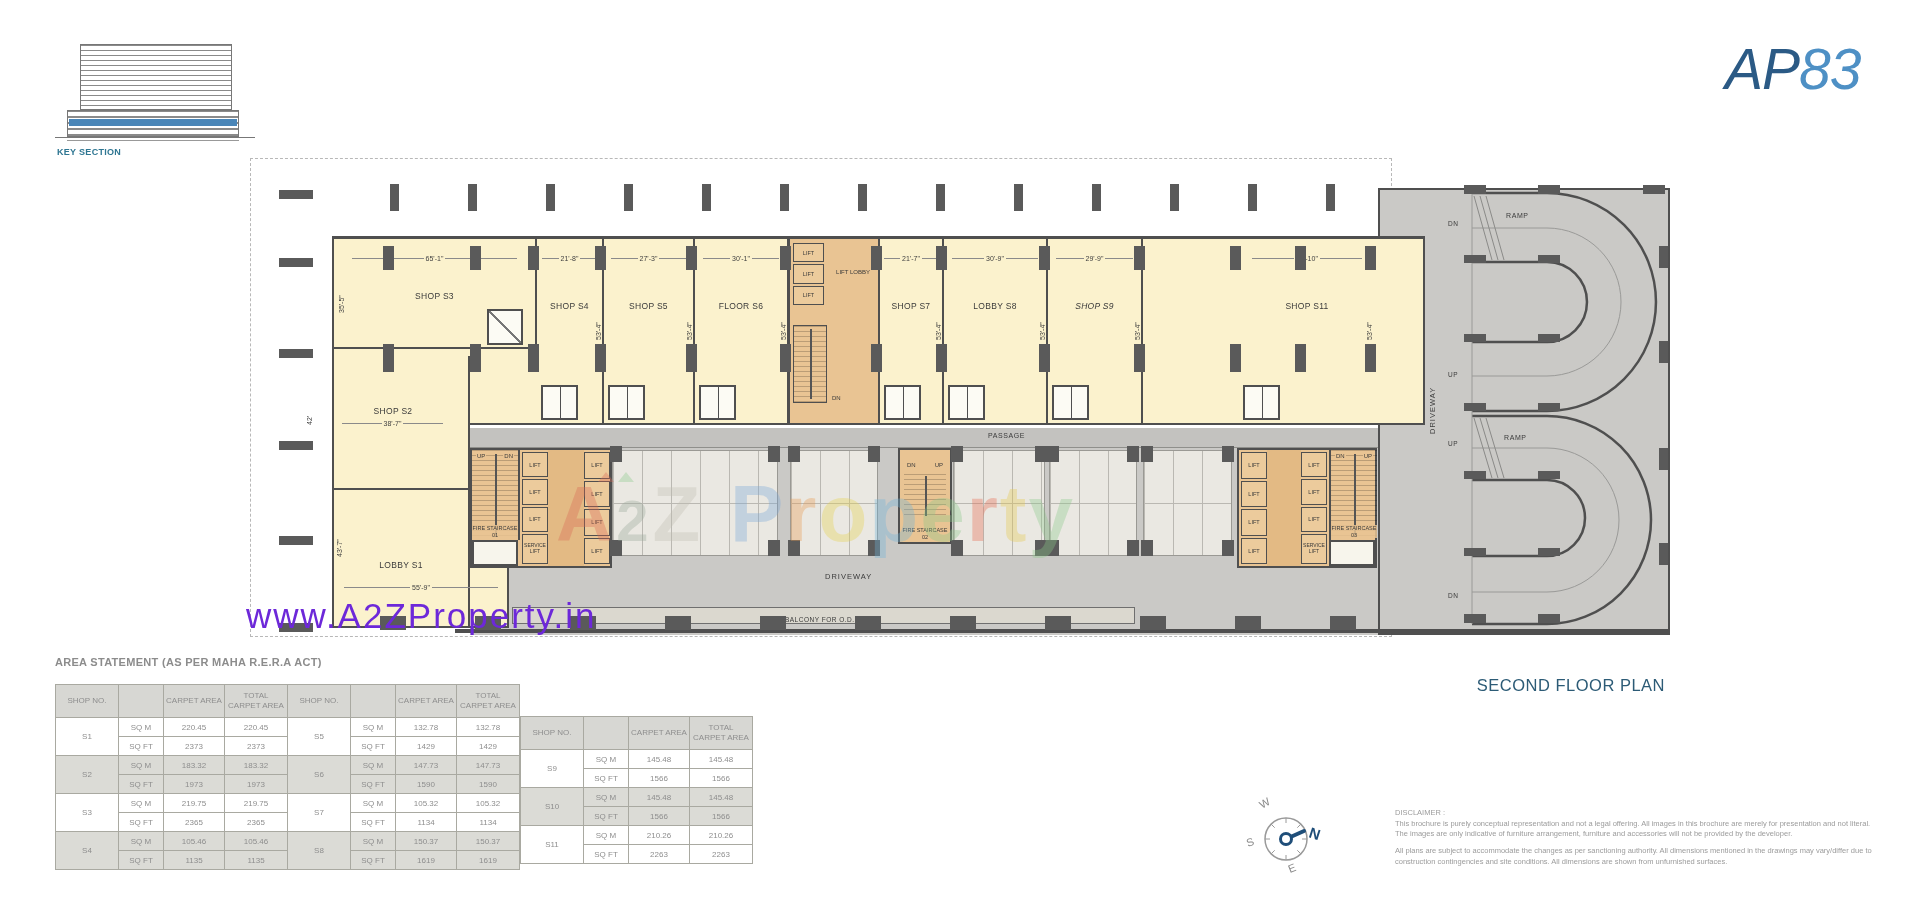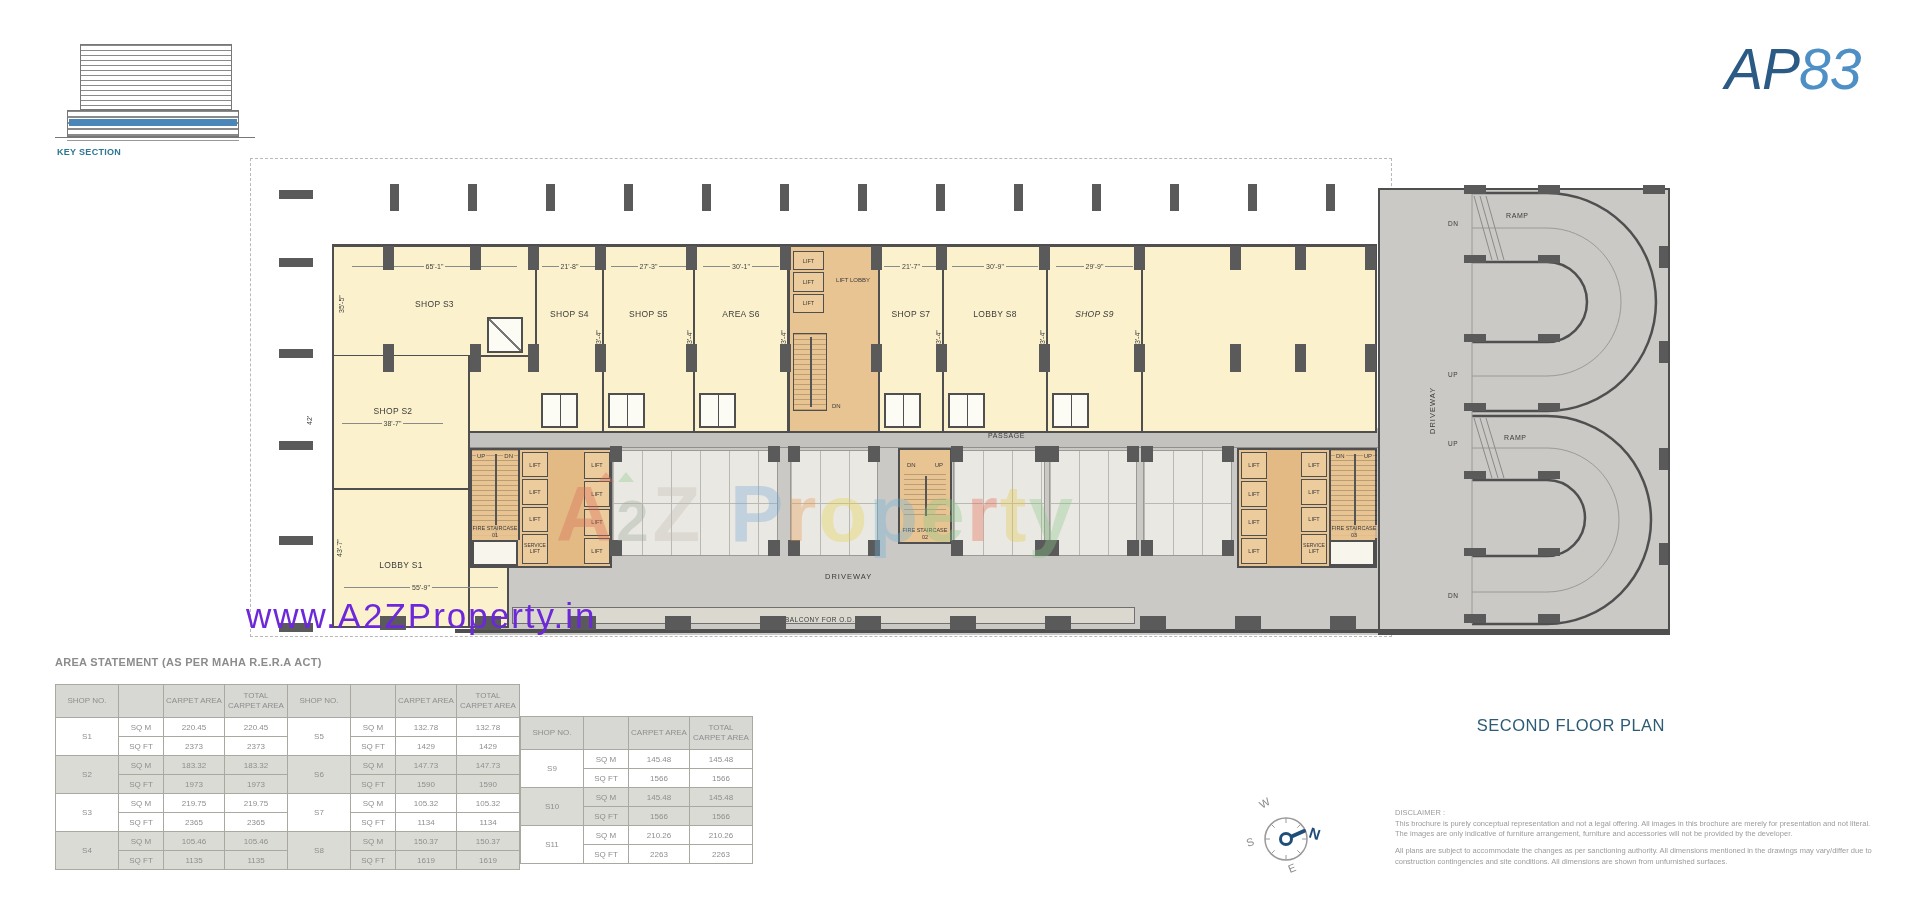--- a/index.html
+++ b/index.html
@@ -92,22 +92,22 @@
     <div class="abs" style="left:470px;top:428px;width:908px;height:19px;background:#c3c2bf;border-bottom:1px solid #8f8f8b;z-index:2;"></div>
     <div class="plan-label" style="left:988px;top:432px;">PASSAGE</div>
 
     <div class="abs" style="left:512px;top:607px;width:623px;height:17px;background:#dbd8cf;border:1.5px solid #6f6f6f;box-sizing:border-box;z-index:3;text-align:center;">
       <span style="font-size:6.5px;letter-spacing:.5px;line-height:14px;">BALCONY FOR O.D.U.</span>
     </div>
     <div class="plan-label" style="left:825px;top:572px;font-size:7.5px;letter-spacing:1px;">DRIVEWAY</div>
 
     <div class="abs" style="left:455px;top:629px;width:1213px;height:4px;background:#4f4f4f;z-index:3;"></div>
 
-    <div class="abs" style="left:332px;top:244px;width:1041px;height:184px;background:#fbf2cd;box-sizing:content-box;
-                border-top:3px solid #4f4f4f;border-left:2px solid #4f4f4f;border-right:2px solid #4f4f4f;border-bottom:2px solid #4f4f4f;z-index:2;">
+    <div class="abs" style="left:332px;top:236px;width:1041px;height:184px;background:#fbf2cd;box-sizing:content-box;
+                border-top:3px solid #4f4f4f;border-left:2px solid #4f4f4f;border-right:2px solid #4f4f4f;border-bottom:2px solid #4f4f4f;z-index:2;padding-left:48px;">
 
       <div class="comp" style="left:0;width:203px;height:110px;border-bottom:2px solid #4f4f4f;">
         <div class="dim-h" style="left:8%;right:8%;top:16px;">65'-1"</div>
         <div class="shop-name" style="top:52px;">SHOP S3</div>
         <div class="abs" style="right:12px;bottom:2px;width:32px;height:32px;background:#fcfbf4;border:2px solid #4f4f4f;
                     background-image:linear-gradient(45deg,transparent 48%,#777 48%,#777 52%,transparent 52%);"></div>
       </div>
 
       <div class="comp" style="left:203px;width:67px;">
         <div class="dim-h" style="left:4%;right:4%;top:16px;">21'-8"</div>
@@ -118,21 +118,21 @@
 
       <div class="comp" style="left:270px;width:91px;">
         <div class="dim-h" style="left:6%;right:6%;top:16px;">27'-3"</div>
         <div class="shop-name" style="top:62px;">SHOP S5</div>
         <div class="dim-v" style="right:0;top:42px;height:100px;">53'-4"</div>
         <div class="wc"></div>
       </div>
 
       <div class="comp" style="left:361px;width:94px;">
         <div class="dim-h" style="left:6%;right:6%;top:16px;">30'-1"</div>
-        <div class="shop-name" style="top:62px;">AREA S6</div>
+        <div class="shop-name" style="top:62px;">FLOOR S6</div>
         <div class="dim-v" style="right:0;top:42px;height:100px;">53'-4"</div>
         <div class="wc"></div>
       </div>
 
       <div class="comp" style="left:455px;width:91px;background:#e9c493;border-left:1px solid #4f4f4f;">
         <div class="lift-col" style="left:3px;top:4px;bottom:auto;height:62px;width:31px;">
           <div class="lift-cell">LIFT</div>
           <div class="lift-cell">LIFT</div>
           <div class="lift-cell">LIFT</div>
         </div>
@@ -158,20 +158,26 @@
       </div>
 
       <div class="comp" style="left:714px;width:95px;">
         <div class="dim-h" style="left:6%;right:6%;top:16px;">29'-9"</div>
         <div class="shop-name" style="top:62px;font-style:italic;">SHOP S9</div>
         <div class="dim-v" style="right:0;top:42px;height:100px;">53'-4"</div>
         <div class="wc"></div>
       </div>
 
 
+      <div class="comp" style="left:905px;width:136px;border-right:none;">
+        <div class="dim-h" style="left:8%;right:8%;top:16px;">42'-10"</div>
+        <div class="shop-name" style="top:62px;">SHOP S11</div>
+        <div class="dim-v" style="right:2px;top:42px;height:100px;">53'-4"</div>
+        <div class="wc"></div>
+      </div>
     </div>
 
     <div class="abs" style="left:332px;top:356px;width:138px;height:272px;background:#fbf2cd;box-sizing:border-box;
                 border-left:2px solid #4f4f4f;border-right:2px solid #4f4f4f;border-bottom:2px solid #4f4f4f;z-index:2;">
       <div class="shop-name" style="top:50px;width:118px;">SHOP S2</div>
       <div class="abs" style="left:0;top:132px;width:138px;height:2px;background:#4f4f4f;"></div>
       <div class="shop-name" style="top:204px;">LOBBY S1</div>
     </div>
 
     <div class="abs" style="left:470px;top:566px;width:39px;height:62px;background:#fbf2cd;box-sizing:border-box;
@@ -347,21 +353,21 @@
     <div class="tri" style="left:62px;top:4px;border-bottom:10px solid #8cc98a;"></div>
     <span style="font-size:78px;letter-spacing:4px;">
       <span class="wm-letter" style="color:#d96a55;">A</span><span class="wm-letter" style="color:#98a89a;font-size:58px;">2</span><span class="wm-letter" style="color:#c2beb2;">Z</span>
     </span>
     <span style="font-size:80px;letter-spacing:2px;">
       <span class="wm-letter" style="color:#7aa7d8;">P</span><span class="wm-letter" style="color:#e89a4f;">r</span><span class="wm-letter" style="color:#e6d24e;">o</span><span class="wm-letter" style="color:#6fb3d9;">p</span><span class="wm-letter" style="color:#8cc98a;">e</span><span class="wm-letter" style="color:#e86a4f;">r</span><span class="wm-letter" style="color:#e6c94e;">t</span><span class="wm-letter" style="color:#8cc98a;">y</span>
     </span>
   </div>
   <div class="abs" style="left:246px;top:596px;font-size:35px;color:#6d28d9;letter-spacing:2px;z-index:6;">www.A2ZProperty.in</div>
 
-  <div class="abs" style="left:1380px;top:676px;width:285px;text-align:right;font-size:16.5px;color:#2c5b76;letter-spacing:.5px;margin-top:40px;">SECOND FLOOR PLAN</div>
+  <div class="abs" style="left:1380px;top:676px;width:285px;text-align:right;font-size:16.5px;color:#2c5b76;letter-spacing:.5px;">SECOND FLOOR PLAN</div>
 
   <div class="abs" style="left:55px;top:656px;font-size:11px;font-weight:bold;color:#8c8c8c;letter-spacing:.3px;">AREA STATEMENT (AS PER MAHA R.E.R.A ACT)</div>
 
   <table class="area-table" style="left:55px;top:684px;">
     <tbody>
         <tr>
       <th class="c-shop">SHOP NO.</th>
       <th class="c-unit"></th>
       <th class="c-carpet">CARPET AREA</th>
       <th class="c-total">TOTAL CARPET AREA</th>

